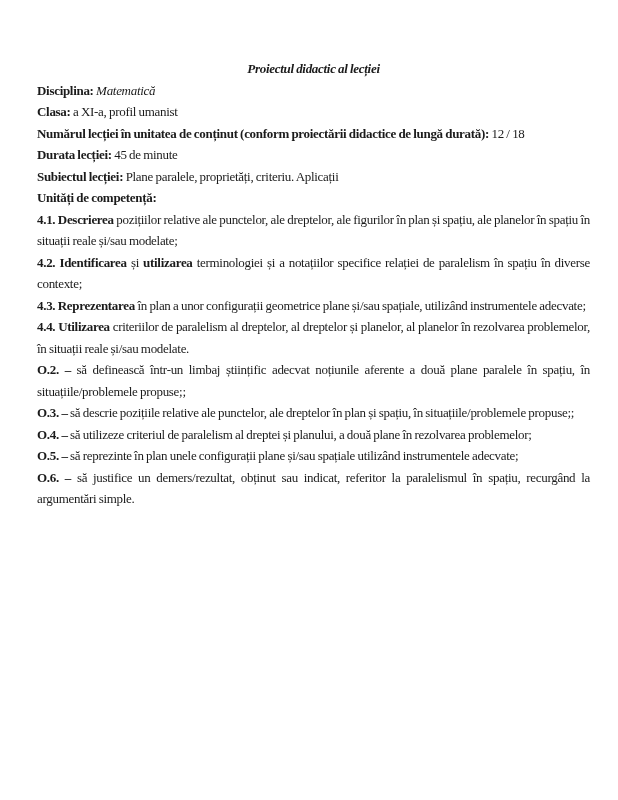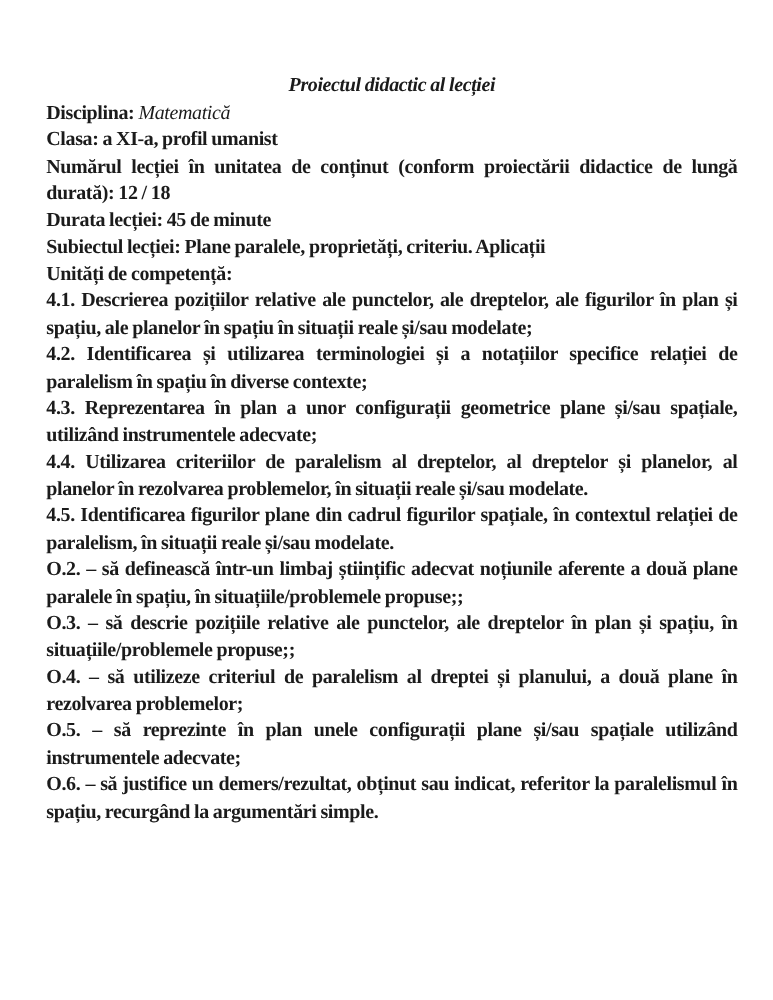--- a/index.html
+++ b/index.html
@@ -4,54 +4,53 @@
 <style>
   html, body { margin: 0; padding: 0; background: #ffffff; }
   body { width: 618px; height: 800px; overflow: hidden; }
   .page {
     box-sizing: border-box;
     width: 618px;
     height: 800px;
     background: #ffffff;
     padding: 58px 28px 20px 37px;
     font-family: "Liberation Serif", "DejaVu Serif", serif;
-    font-size: 16px;
+    font-size: 13px;
     line-height: 21.5px;
     letter-spacing: -0.3px;
     word-spacing: -0.5px;
     color: #1b1b1b;
   }
   .para { margin: 0; text-align: justify; }
   .title-para {
     margin: 0;
     text-align: center;
     font-weight: bold;
     font-style: italic;
   }
   .seg-bi { font-weight: bold; }
   .seg-b  { font-weight: bold; margin-top: 12px; }
   .seg-i  { font-style: italic; }
-  .seg-n  { font-weight: bold; font-style: normal; margin-top: 44px; }
+  .seg-n  { font-weight: normal; font-style: normal; margin-top: 44px; }
 </style>
 </head>
 <body>
 
 <div class="page">
   <p class="title-para">Proiectul didactic al lecției</p>
   <div>
       <p class="para"><span class="seg-bi">Disciplina: </span><span class="seg-i">Matematică</span></p>
       <p class="para"><span class="seg-bi">Clasa: </span><span class="seg-n">a XI-a, profil umanist</span></p>
       <p class="para"><span class="seg-bi">Numărul lecției în unitatea de conținut (conform proiectării didactice de lungă durată): </span><span class="seg-n">12 / 18</span></p>
       <p class="para"><span class="seg-bi">Durata lecției: </span><span class="seg-n">45 de minute</span></p>
       <p class="para"><span class="seg-bi">Subiectul lecției: </span><span class="seg-n">Plane paralele, proprietăți, criteriu. Aplicații</span></p>
       <p class="para"><span class="seg-bi">Unități de competență:</span></p>
       <p class="para"><span class="seg-bi">4.1. </span><span class="seg-b">Descrierea</span><span class="seg-n"> pozițiilor relative ale punctelor, ale dreptelor, ale figurilor în plan și spațiu, ale planelor în spațiu în situații reale și/sau modelate;</span></p>
       <p class="para"><span class="seg-bi">4.2. </span><span class="seg-b">Identificarea</span><span class="seg-n"> și </span><span class="seg-b">utilizarea</span><span class="seg-n"> terminologiei și a notațiilor specifice relației de paralelism în spațiu în diverse contexte;</span></p>
       <p class="para"><span class="seg-bi">4.3. </span><span class="seg-b">Reprezentarea</span><span class="seg-n"> în plan a unor configurații geometrice plane și/sau spațiale, utilizând instrumentele adecvate;</span></p>
       <p class="para"><span class="seg-bi">4.4. </span><span class="seg-b">Utilizarea</span><span class="seg-n"> criteriilor de paralelism al dreptelor, al dreptelor și planelor, al planelor în rezolvarea problemelor, în situații reale și/sau modelate.</span></p>
-      <p class="para"><span class="seg-bi">4.5. </span><span class="seg-b">Identificarea</span><span class="seg-n"> figurilor plane din cadrul figurilor spațiale, în contextul relației de paralelism, în situații reale și/sau modelate.</span></p>
       <p class="para"><span class="seg-bi">O.2. </span><span class="seg-b">– </span><span class="seg-n">să definească într-un limbaj științific adecvat noțiunile aferente a două plane paralele în spațiu, în situațiile/problemele propuse;;</span></p>
       <p class="para"><span class="seg-bi">O.3. </span><span class="seg-b">– </span><span class="seg-n">să descrie pozițiile relative ale punctelor, ale dreptelor în plan și spațiu, în situațiile/problemele propuse;;</span></p>
       <p class="para"><span class="seg-bi">O.4. </span><span class="seg-b">– </span><span class="seg-n">să utilizeze criteriul de paralelism al dreptei și planului, a două plane în rezolvarea problemelor;</span></p>
       <p class="para"><span class="seg-bi">O.5. </span><span class="seg-b">– </span><span class="seg-n">să reprezinte în plan unele configurații plane și/sau spațiale utilizând instrumentele adecvate;</span></p>
       <p class="para"><span class="seg-bi">O.6. </span><span class="seg-b">– </span><span class="seg-n">să justifice un demers/rezultat, obținut sau indicat, referitor la paralelismul în spațiu, recurgând la argumentări simple.</span></p>
     </div>
 </div>
 
 </body></html>

